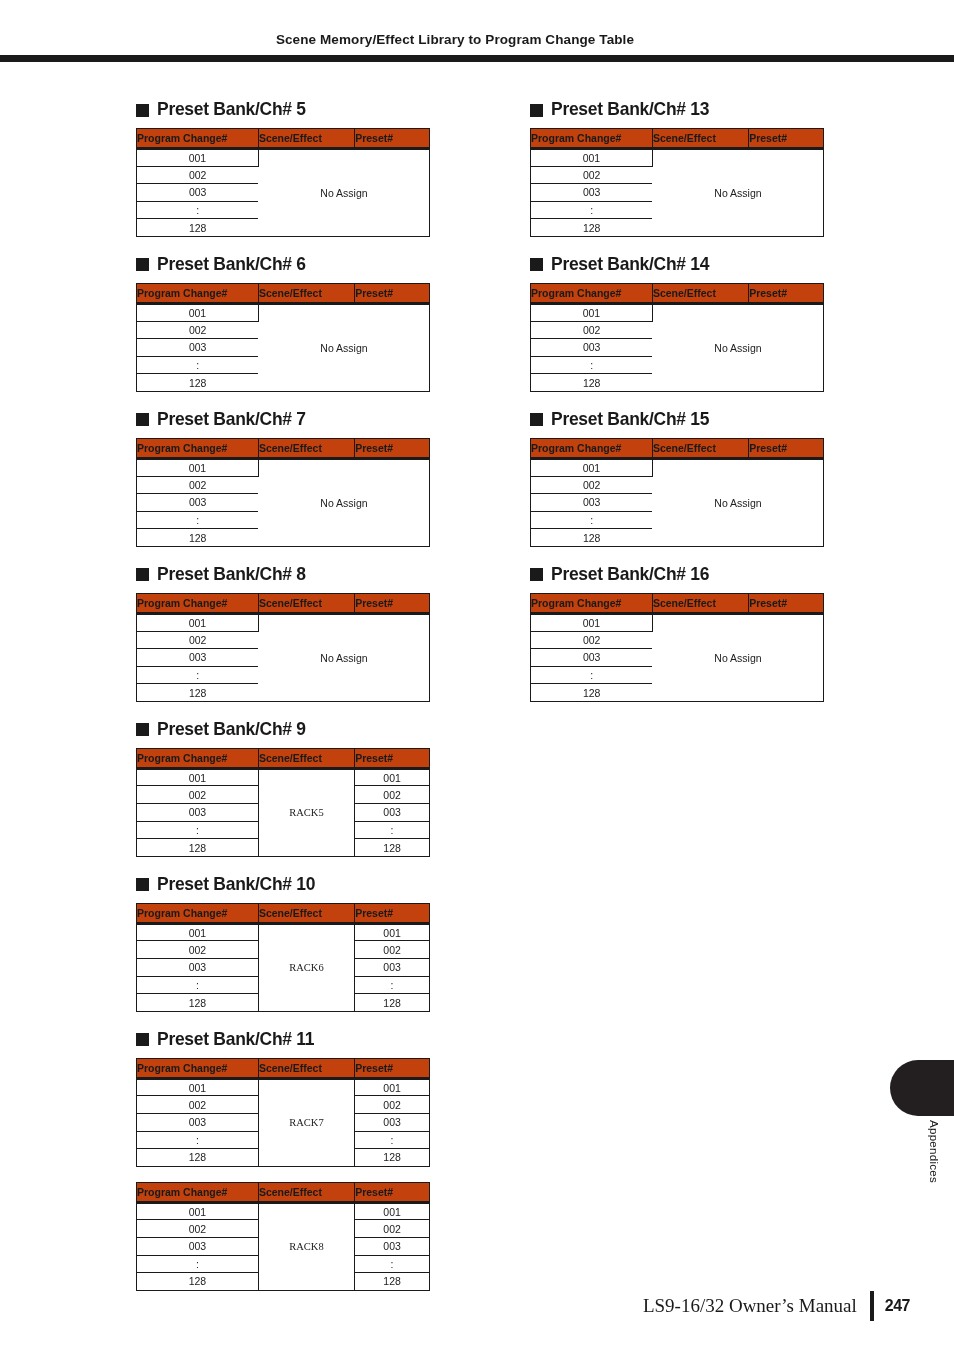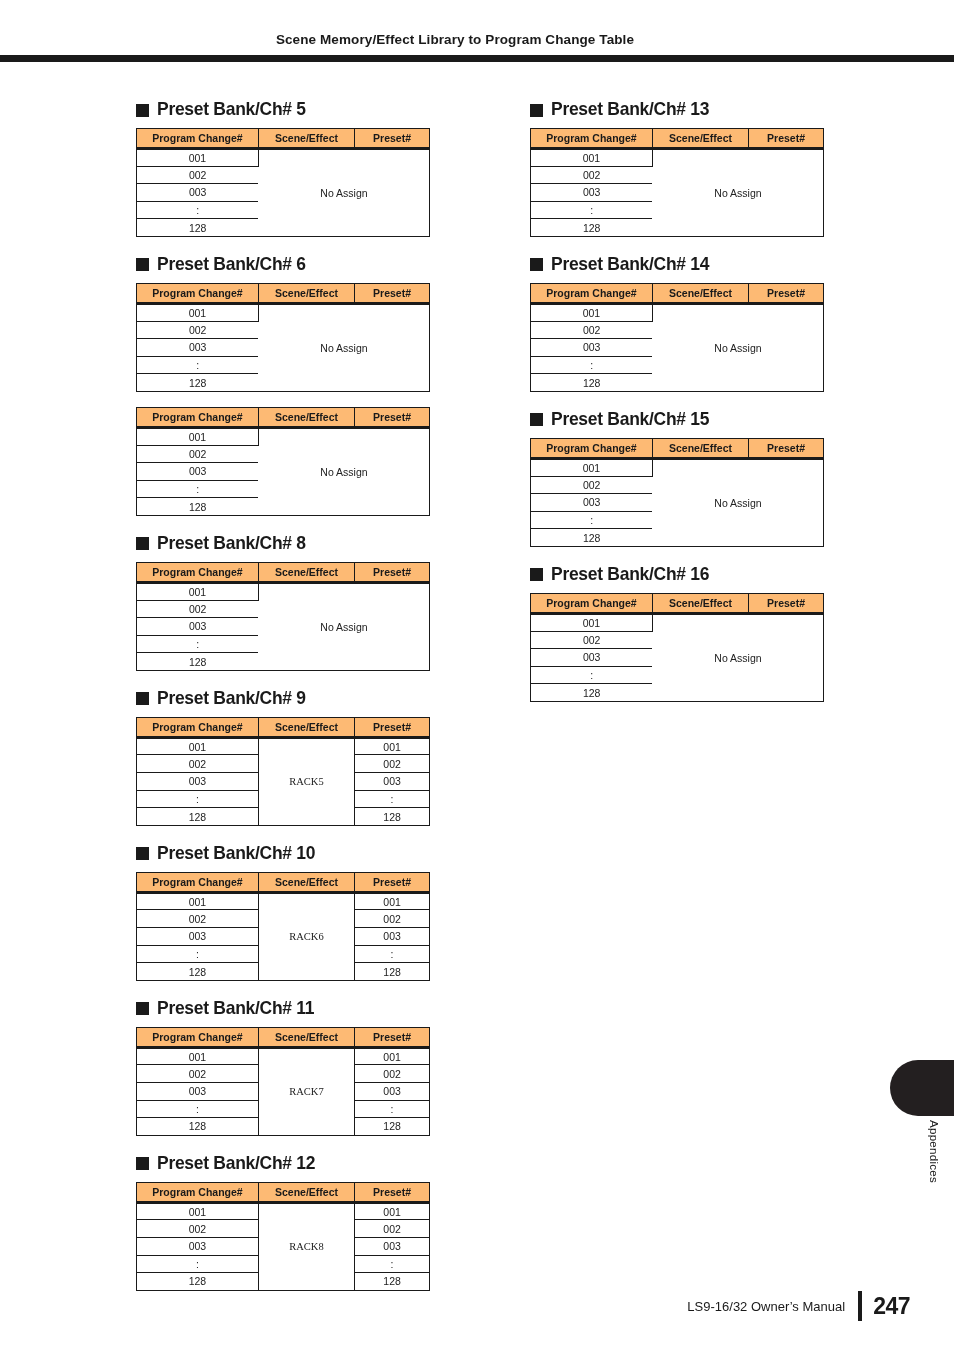--- a/index.html
+++ b/index.html
@@ -81,25 +81,25 @@
   }
 
   
   table.pc-table {
     border-collapse: collapse;
     width: 294px;
     table-layout: fixed;
     border: 1.5px solid #1a1a1a;
   }
   table.pc-table th {
-    background: #fdba74;
+    background: #c2410c;
     font-size: 10.5px;
     font-weight: bold;
     color: #1a1a1a;
-    text-align: center;
+    text-align: left;
     padding: 3px 0 3px 0;
     height: 17px;
     border-right: 1.5px solid #1a1a1a;
     border-bottom: 3px solid #1a1a1a;
   }
   table.pc-table th:last-child { border-right: none; }
 
   table.pc-table td {
     font-size: 10.5px;
     color: #222;
@@ -155,31 +155,32 @@
   
   .footer {
     position: absolute;
     bottom: 30px;
     right: 44px;
     display: flex;
     align-items: center;
     gap: 0;
   }
   .footer-manual {
-    font-size: 13px;
+    font-size: 19px;
     color: #1a1a1a;
     padding-right: 13px;
+    font-family: Liberation Serif, serif;
   }
   .footer-divider {
     width: 4px;
     height: 30px;
     background: #1a1a1a;
   }
   .footer-page {
-    font-size: 23px;
+    font-size: 16px;
     font-weight: bold;
     color: #1a1a1a;
     padding-left: 11px;
     letter-spacing: -0.5px;
   }
 </style>
 </head>
 <body>
 
 <div class="page-header">
@@ -249,20 +250,24 @@
             <tr>
               <td class="col-pc">:</td>
             </tr>
             <tr>
               <td class="col-pc">128</td>
             </tr>
           </tbody>
         </table>
       </div>
       <div class="section">
+        <div class="section-title">
+          <span class="bullet-square"></span>
+          <span class="section-title-text">Preset Bank/Ch# 7</span>
+        </div>
         <table class="pc-table">
           <thead>
             <tr>
               <th class="col-pc">Program Change#</th>
               <th class="col-se">Scene/Effect</th>
               <th class="col-pre">Preset#</th>
             </tr>
           </thead>
           <tbody>
             <tr>
@@ -425,24 +430,20 @@
               <td class="col-pre">:</td>
             </tr>
             <tr>
               <td class="col-pc">128</td>
               <td class="col-pre">128</td>
             </tr>
           </tbody>
         </table>
       </div>
       <div class="section">
-        <div class="section-title">
-          <span class="bullet-square"></span>
-          <span class="section-title-text">Preset Bank/Ch# 12</span>
-        </div>
         <table class="pc-table">
           <thead>
             <tr>
               <th class="col-pc">Program Change#</th>
               <th class="col-se">Scene/Effect</th>
               <th class="col-pre">Preset#</th>
             </tr>
           </thead>
           <tbody>
             <tr>

